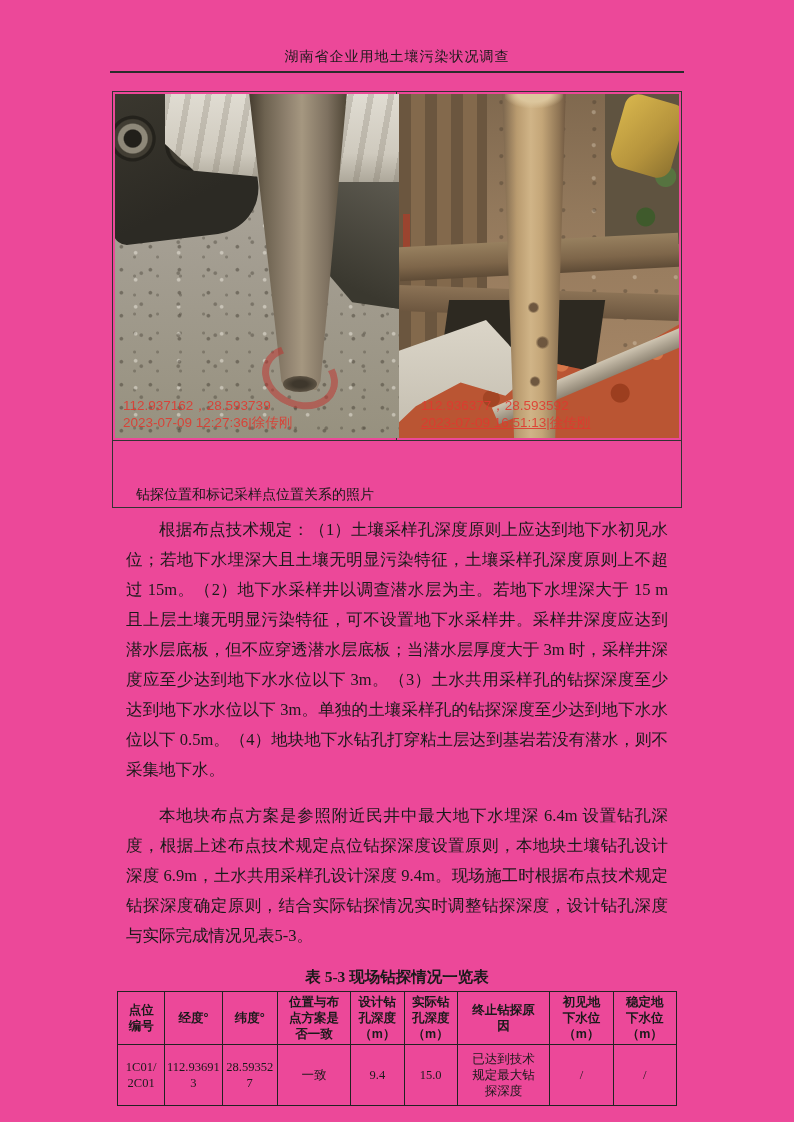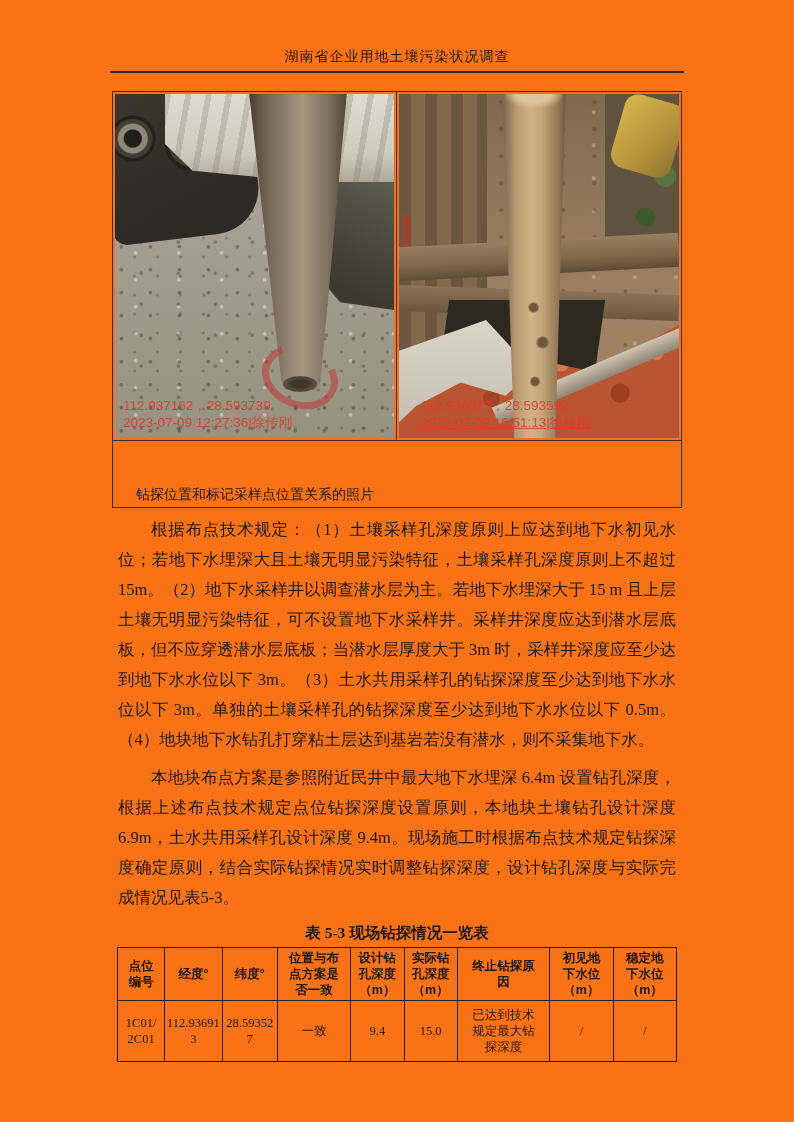--- a/index.html
+++ b/index.html
@@ -1,20 +1,20 @@
 <!DOCTYPE html>
 <html><head>
 <meta charset="utf-8">
 <style>
   html,body{margin:0;padding:0;background:#ffffff;}
   .page{
     position:relative;
     width:794px;height:1122px;
     margin:0 auto;
-    background:#f97316;
+    background:#ec4899;
     font-family:"Liberation Serif","DejaVu Serif",serif;
     color:#1a1a1a;
     overflow:hidden;
   }
   
   .doc-header{
     width:574px;margin:0 auto;
     padding-top:48px;
   }
   .doc-header .title{
@@ -40,20 +40,21 @@
   .photo{position:relative;width:100%;height:100%;overflow:hidden;}
   
   .pl{
     background:
       radial-gradient(circle at 22% 64%, rgba(60,54,44,.45) 1.2px, transparent 2.4px),
       radial-gradient(circle at 71% 78%, rgba(60,54,44,.38) 1.2px, transparent 2.4px),
       radial-gradient(circle at 48% 88%, rgba(238,233,223,.5) 1.2px, transparent 2.4px),
       radial-gradient(circle at 85% 58%, rgba(60,54,44,.32) 1px, transparent 2px),
       linear-gradient(180deg,#b3ada2 0%,#a49e92 45%,#97917f 100%);
     background-size:29px 23px,37px 31px,43px 27px,23px 19px,100% 100%;
+    padding-left:12px;
   }
   .pl-panel{
     position:absolute;left:50px;top:0;right:0;height:96px;
     background:
       repeating-linear-gradient(100deg,rgba(120,112,98,.25) 0 6px,transparent 6px 20px),
       linear-gradient(180deg,#e0dcd2 0%,#cfcabe 62%,#a49e90 100%);
     clip-path:polygon(0 0,100% 0,100% 100%,12% 80%,0 52%);
   }
   .pl-tracks{
     position:absolute;left:-10px;top:-8px;width:150px;height:152px;
@@ -192,21 +193,21 @@
     margin-top:44px;
   }
   .fig-cap-cell:last-child{border-right:none;}
   .fig-caption{
     text-align:center;font-weight:bold;font-size:16px;
     margin-top:5px;
   }
   
   .content{width:574px;margin:0 auto;}
   .para{
-    margin:8px;margin-top:6px;
+    margin:16px;margin-top:6px;
     font-size:16.5px;line-height:30px;
     text-align:justify;text-justify:inter-ideograph;
     text-indent:2em;
   }
   .para.first{margin-top:7px;}
   
   .tbl-title{
     text-align:center;font-weight:bold;font-size:15.5px;
     margin-top:10px;margin-bottom:3px;
   }

